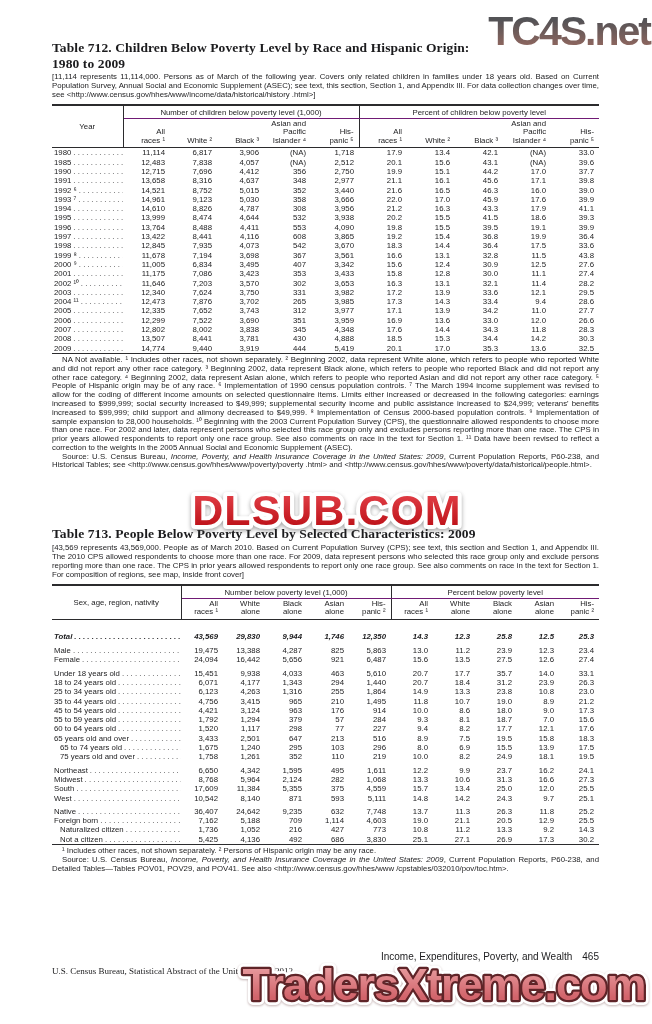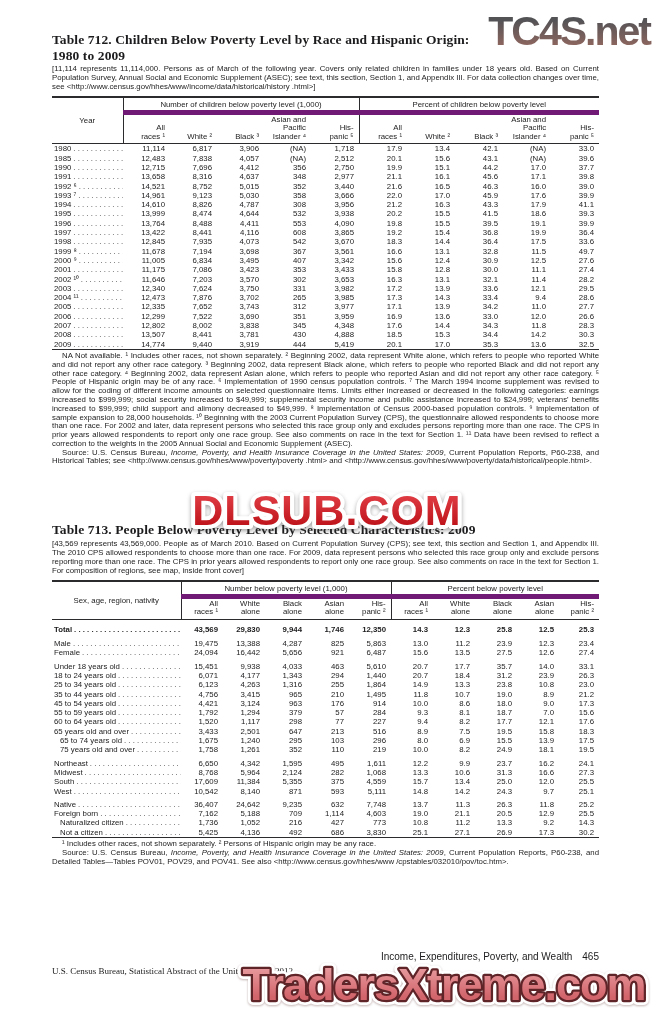--- a/index.html
+++ b/index.html
@@ -2,45 +2,45 @@
 <html><head>
 <meta charset="utf-8">
 <style>
   * { margin:0; padding:0; box-sizing:border-box; }
   html,body { width:652px; height:1024px; }
   body { background:#fff; color:#1c1c1e; font-family:"Liberation Sans",sans-serif; position:relative; overflow:hidden; }
   .page { position:absolute; inset:0; }
   .content { position:absolute; left:52px; top:0; width:547px; }
 
   h1.tbl-title { font-family:"Liberation Serif",serif; font-weight:bold; font-size:13.5px; line-height:15.5px; letter-spacing:.1px; }
-  .t712-title { margin-top:32px; }
+  .t712-title { margin-top:40px; }
   .t713-title { margin-top:56px; }
 
   p.headnote { font-size:7.8px; line-height:9.2px; margin-top:1px; text-align:justify; color:#232325; }
   p.footnote, p.source { font-size:7.8px; line-height:8.8px; text-align:justify; text-indent:10px; color:#232325; }
   p.footnote { margin-top:2px; }
   p.source { margin-top:0; }
   p.source i { font-style:italic; }
 
   table { border-collapse:collapse; table-layout:fixed; width:547px; margin-top:4px;
           border-top:2px solid #2b2b2d; border-bottom:1.5px solid #2b2b2d; font-size:7.8px; }
   th { font-weight:normal; }
-  th.group { text-align:center; border-bottom:5px solid #701a75; padding:2px 0 1px; line-height:9px; }
+  th.group { text-align:center; border-bottom:1px solid #701a75; padding:2px 0 1px; line-height:9px; }
   tr.colrow th { text-align:right; vertical-align:bottom; white-space:pre-line; padding:1px 5px 2px 0; line-height:8.6px; border-bottom:1px solid #2b2b2d; }
   th.stubh { text-align:center; vertical-align:middle; border-bottom:1px solid #2b2b2d; }
   .vr { border-right:1px solid #2b2b2d; }
   tbody td { text-align:right; padding:0 5px 0 0; line-height:9.3px; white-space:nowrap; }
   tbody td.stub { text-align:center; padding:0 0 0 2px; }
   .stubwrap { display:flex; align-items:baseline; overflow:hidden; }
   .stubwrap .lab { white-space:nowrap; }
   .stubwrap .dots { flex:1; overflow:hidden; white-space:nowrap; margin-left:2px; color:#2b2b2d; }
   .dots::after { content:". . . . . . . . . . . . . . . . . . . . . . . . . . . . . . . . . . . . . . . . . . . ."; }
   td.stub.ind .stubwrap { padding-left:6px; }
   tr.bold { font-weight:bold; }
-  tr.bold td { padding-top:5px; padding-bottom:1px; }
+  tr.bold td { padding-top:12px; padding-bottom:1px;font-style:italic; }
   tr.gap td { padding-top:4px; }
 
   .footer-right { position:absolute; right:53px; top:951px; font-size:10px; color:#1c1c1e; }
   .footer-right .pageno { margin-left:10px; }
   .footer-left { position:absolute; left:52px; top:966px; font-size:9px; color:#1c1c1e;font-family:Liberation Serif, serif; }
 
   svg.wm { position:absolute; }
   svg text { font-family:"Liberation Sans",sans-serif; font-weight:bold; }
   .wm-top { left:452px; top:0; opacity:.93; }
   .wm-mid { left:172px; top:480px; filter:drop-shadow(0 2px 2px rgba(60,60,60,.45)); }
@@ -309,21 +309,21 @@
             </td>
             <td>11,678</td>
             <td>7,194</td>
             <td>3,698</td>
             <td>367</td>
             <td>3,561</td>
             <td>16.6</td>
             <td>13.1</td>
             <td>32.8</td>
             <td>11.5</td>
-            <td>49.7</td>
+            <td>43.8</td>
           </tr>
           <tr>
             <td class="stub">
               <div class="stubwrap">
                 <span class="lab">2000 ⁹</span>
                 <span class="dots"></span>
               </div>
             </td>
             <td>11,005</td>
             <td>6,834</td>

